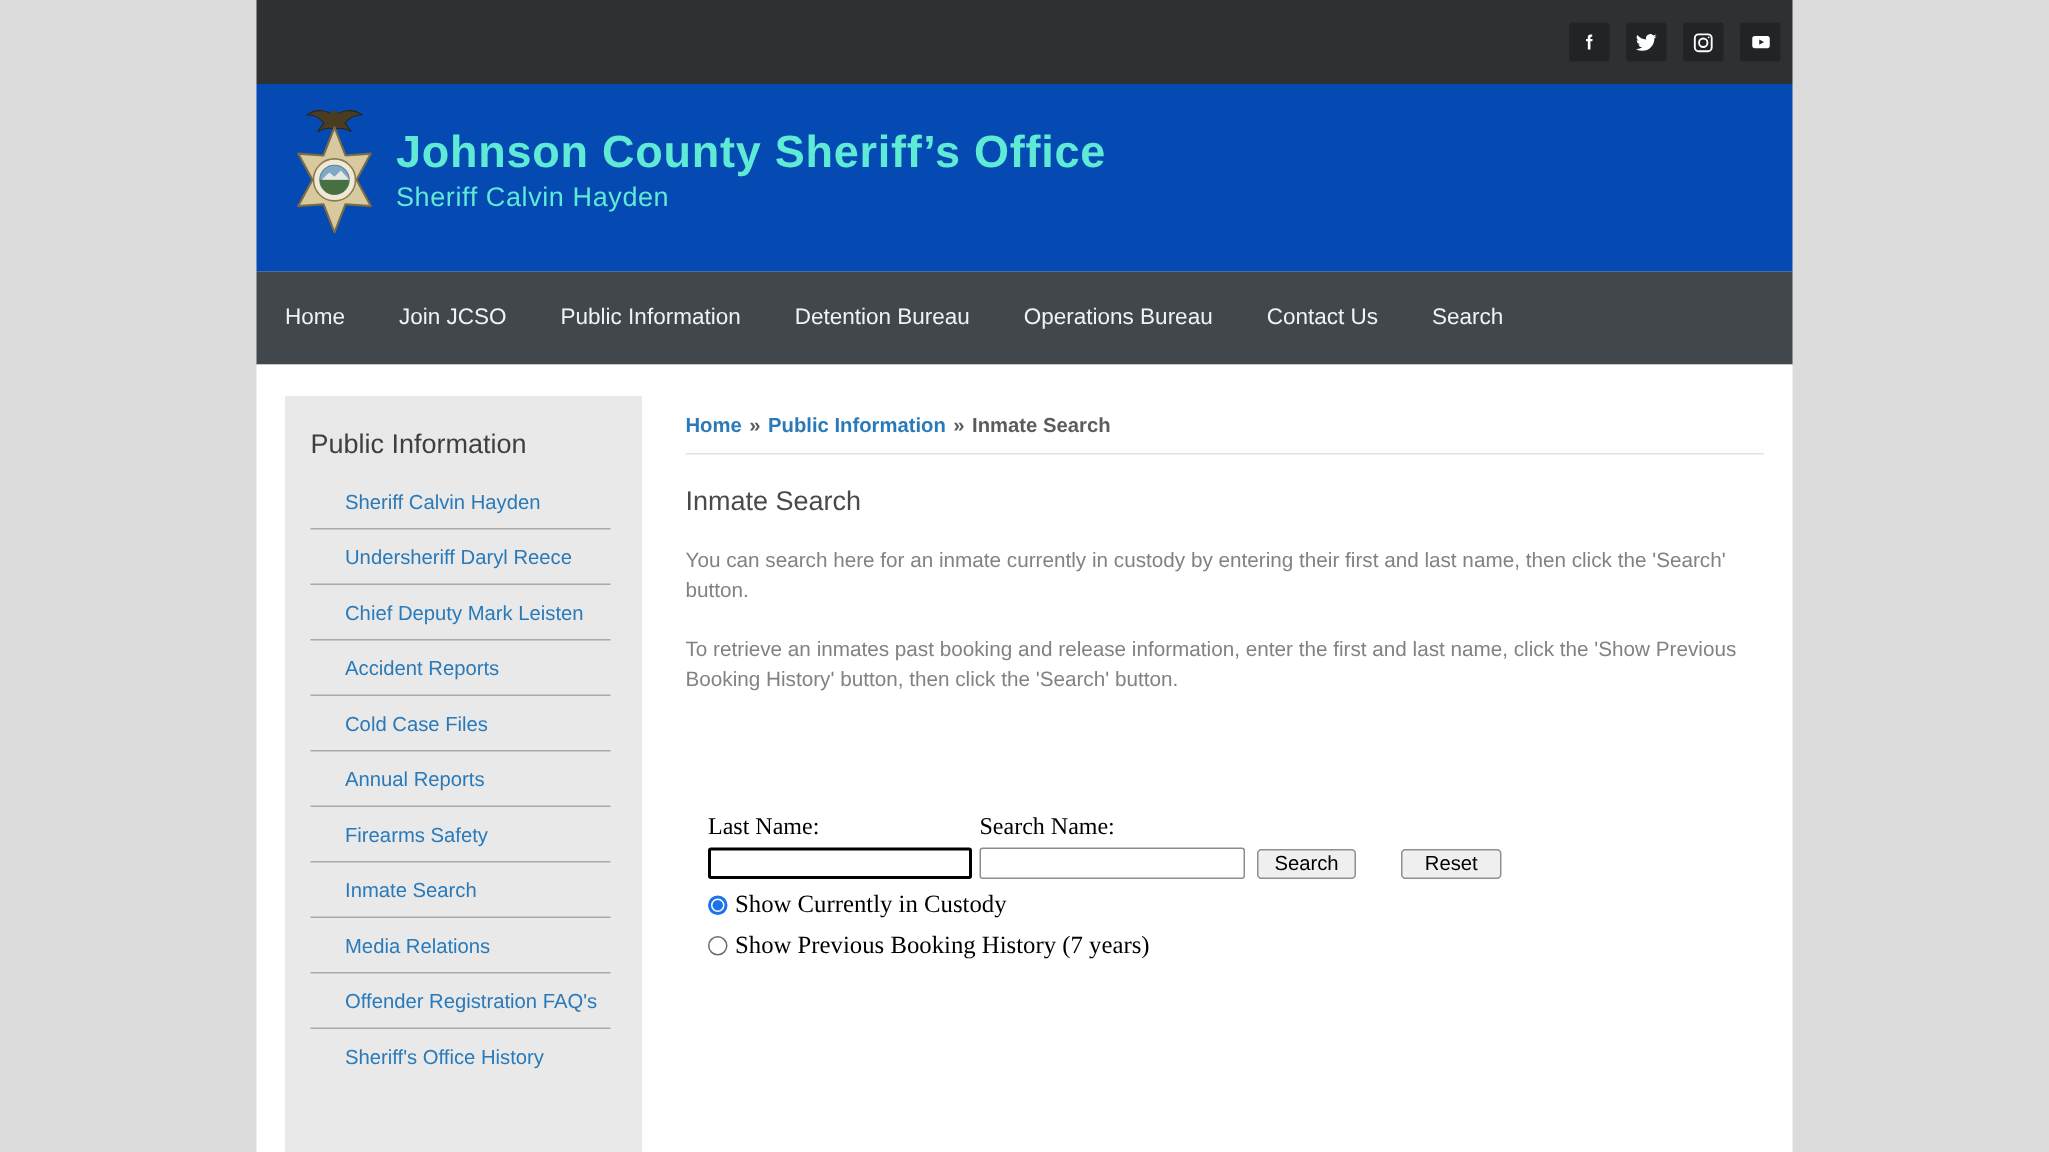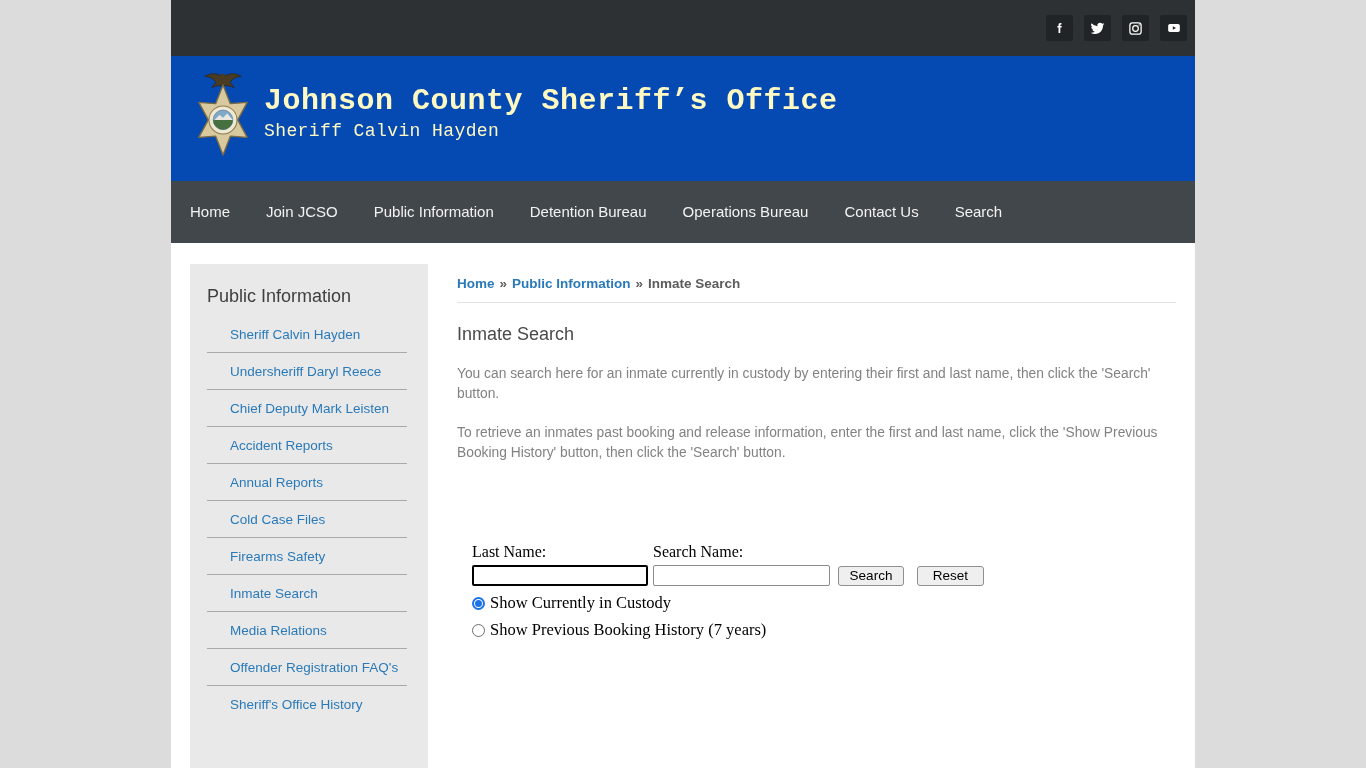--- a/index.html
+++ b/index.html
@@ -9,21 +9,21 @@
 
   
   .topbar { height:56px; background:#2d3134; display:flex; align-items:center; justify-content:flex-end; padding-right:8px; }
   .social-btn { width:27px; height:26px; background:#212427; border-radius:2px; margin-left:11px;
                 display:flex; align-items:center; justify-content:center; cursor:pointer; }
   .social-btn svg { display:block; }
 
   
   .masthead { height:125px; background:#0549b2; position:relative; }
   .badge { position:absolute; left:17px; top:13px; width:70px; height:99px; }
-  .mast-text { position:absolute; left:93px; top:29px; color:#fef9c3; font-family:Liberation Mono, monospace; }
+  .mast-text { position:absolute; left:93px; top:29px; color:#5eead4; font-family:Liberation Sans, sans-serif; }
   .mast-title { font-size:30px; font-weight:bold; letter-spacing:.5px; line-height:1.1; }
   .mast-sub { font-size:18px; margin-top:3px; letter-spacing:.4px; }
 
   
   .mainnav { height:62px; background:#42474b; display:flex; align-items:center; padding-left:1px; }
   .nav-item { color:#f2f2f2; font-size:15px; padding:0 18px; line-height:62px; text-decoration:none; cursor:pointer; }
 
   
   .content { background:#ffffff; height:525px; display:flex; }
   .sidebar { width:238px; margin:21px 0 0 19px; background:#e9e9e9; height:560px; padding:22px 0 0 0; flex:none; }
@@ -45,21 +45,21 @@
   .search-form { margin-top:80px; margin-left:15px; font-family:"Liberation Serif", serif; color:#000; }
   .label-row { display:flex; font-size:16px;font-family:Liberation Serif, serif; }
   .label-cell { width:181px; }
   .field-row { display:flex; align-items:center; margin-top:4px; }
   .txt { height:21px; font-family:"Liberation Serif", serif; font-size:14px; padding:0 3px; background:#fff; }
   .txt.lastname { width:176px; border:2px solid #000; border-radius:2px; margin-right:5px; outline:none; }
   .txt.firstname { width:177px; border:1px solid #8d8d8d; border-radius:2px; }
   .btn { font-family:"Liberation Sans", sans-serif; font-size:13.5px; color:#000;
          background:#efefef; border:1px solid #8f8f8f; border-radius:3px; height:20px; cursor:pointer; }
   .btn.search { width:66px; margin-left:8px; }
-  .btn.reset  { width:67px; margin-left:13px; }
+  .btn.reset  { width:67px; margin-left:30px; }
   .radio-row { display:flex; align-items:center; margin-top:7px; font-size:16.5px; }
   .radio-row:first-of-type { margin-top:27px; }
   .radio { width:13px; height:13px; border-radius:50%; margin-right:5px; flex:none; position:relative; cursor:pointer; }
   .radio.on  { border:2px solid #1a73e8; background:#fff; }
   .radio.on::after { content:""; position:absolute; left:1px; top:1px; width:7px; height:7px; border-radius:50%; background:#1a73e8; }
   .radio.off { border:1px solid #6d6d6d; background:#fff; }
 </style>
 </head>
 <body>
 
@@ -129,22 +129,22 @@
   </nav>
 
   <div class="content">
 
     <aside class="sidebar">
       <div class="sidebar-title">Public Information</div>
       <a class="side-item">Sheriff Calvin Hayden</a>
       <a class="side-item">Undersheriff Daryl Reece</a>
       <a class="side-item">Chief Deputy Mark Leisten</a>
       <a class="side-item">Accident Reports</a>
+      <a class="side-item">Cold Case Files</a>
       <a class="side-item">Annual Reports</a>
-      <a class="side-item">Cold Case Files</a>
       <a class="side-item">Firearms Safety</a>
       <a class="side-item">Inmate Search</a>
       <a class="side-item">Media Relations</a>
       <a class="side-item">Offender Registration FAQ's</a>
       <a class="side-item">Sheriff's Office History</a>
     </aside>
 
     <div class="main">
 
       <div class="breadcrumb">

